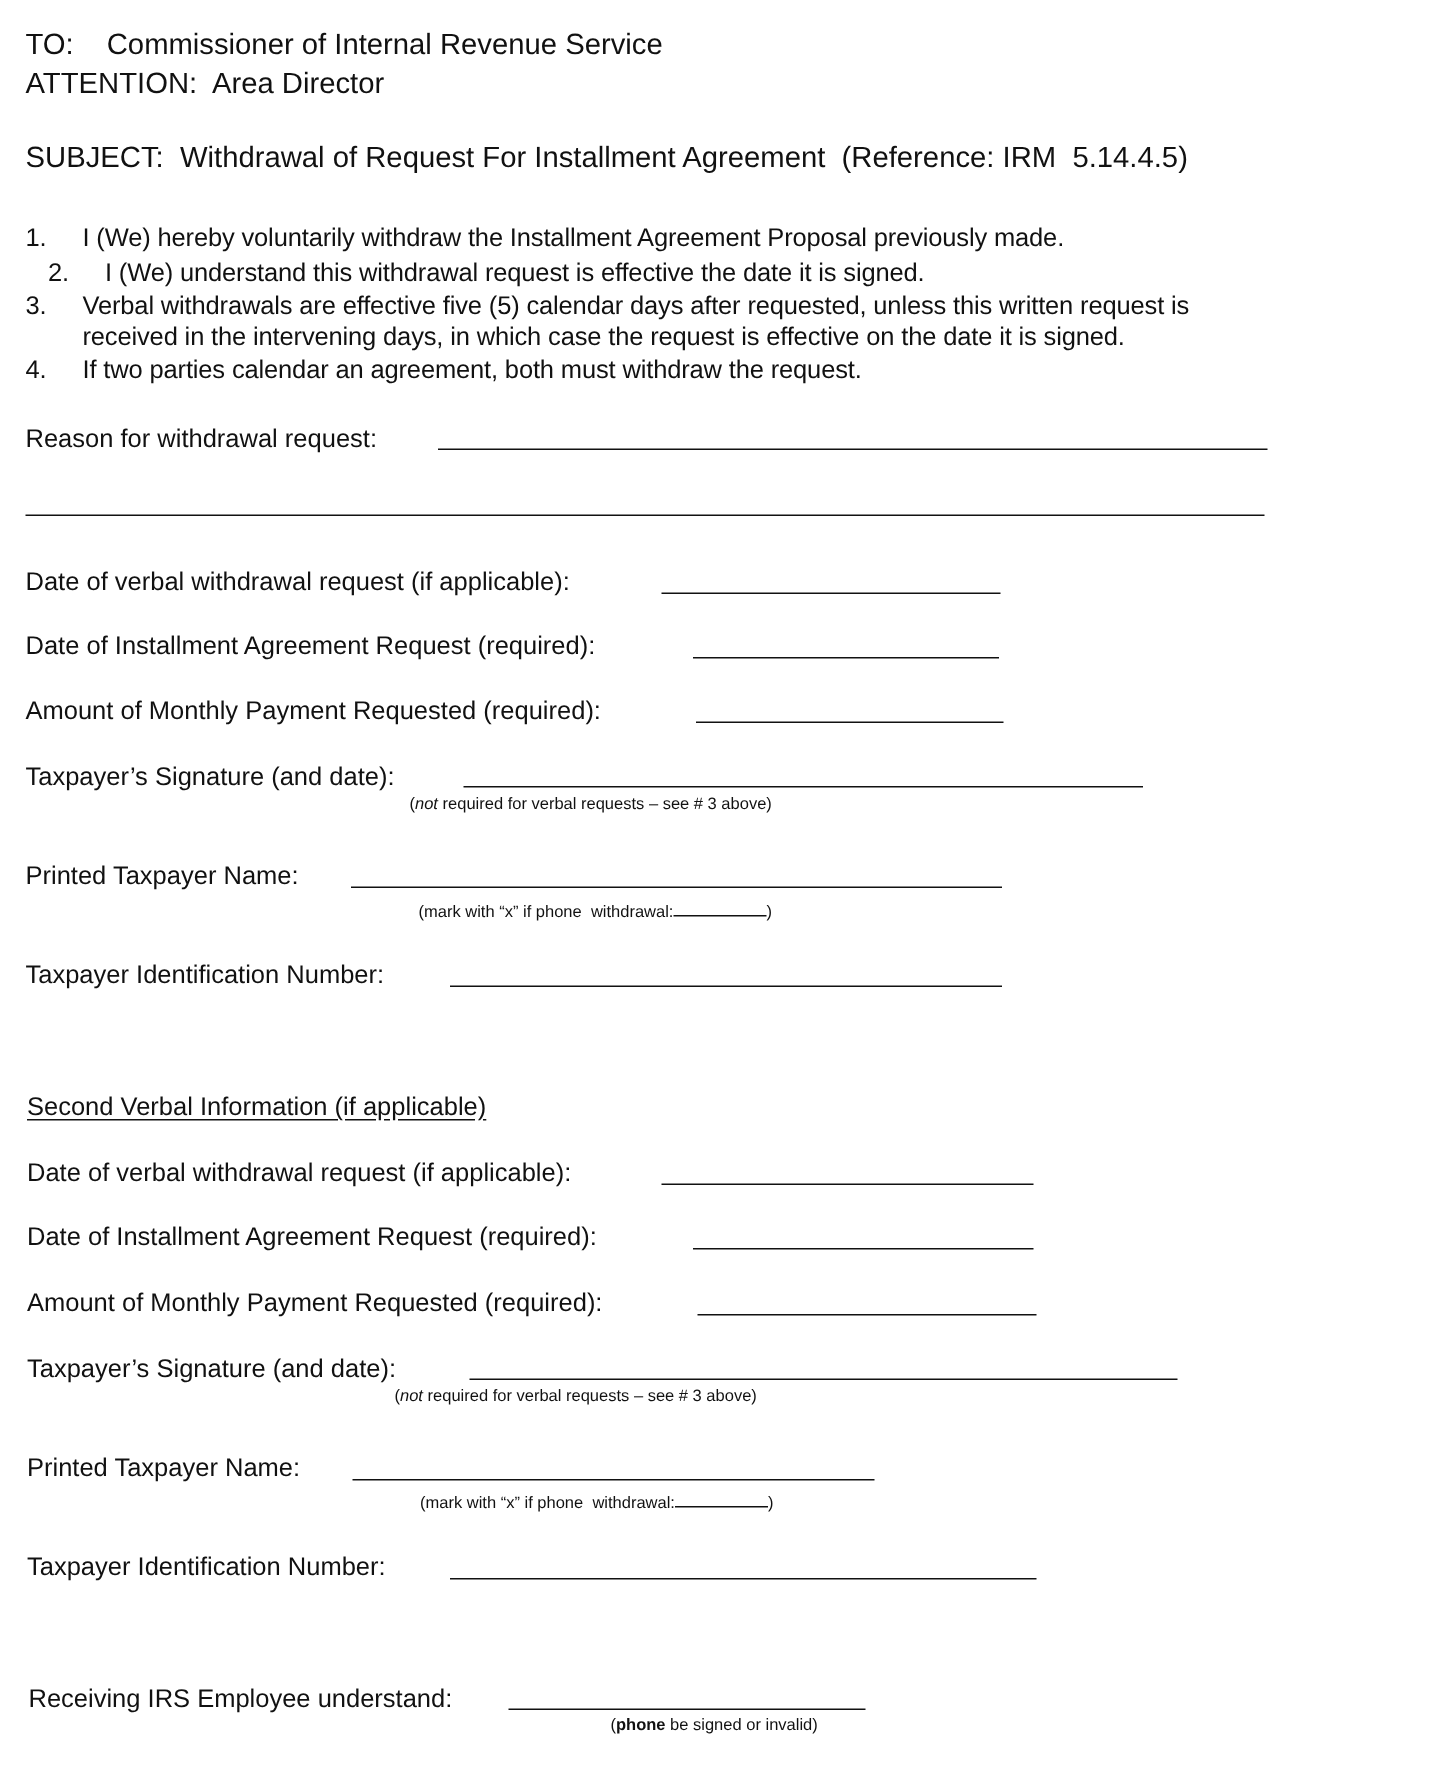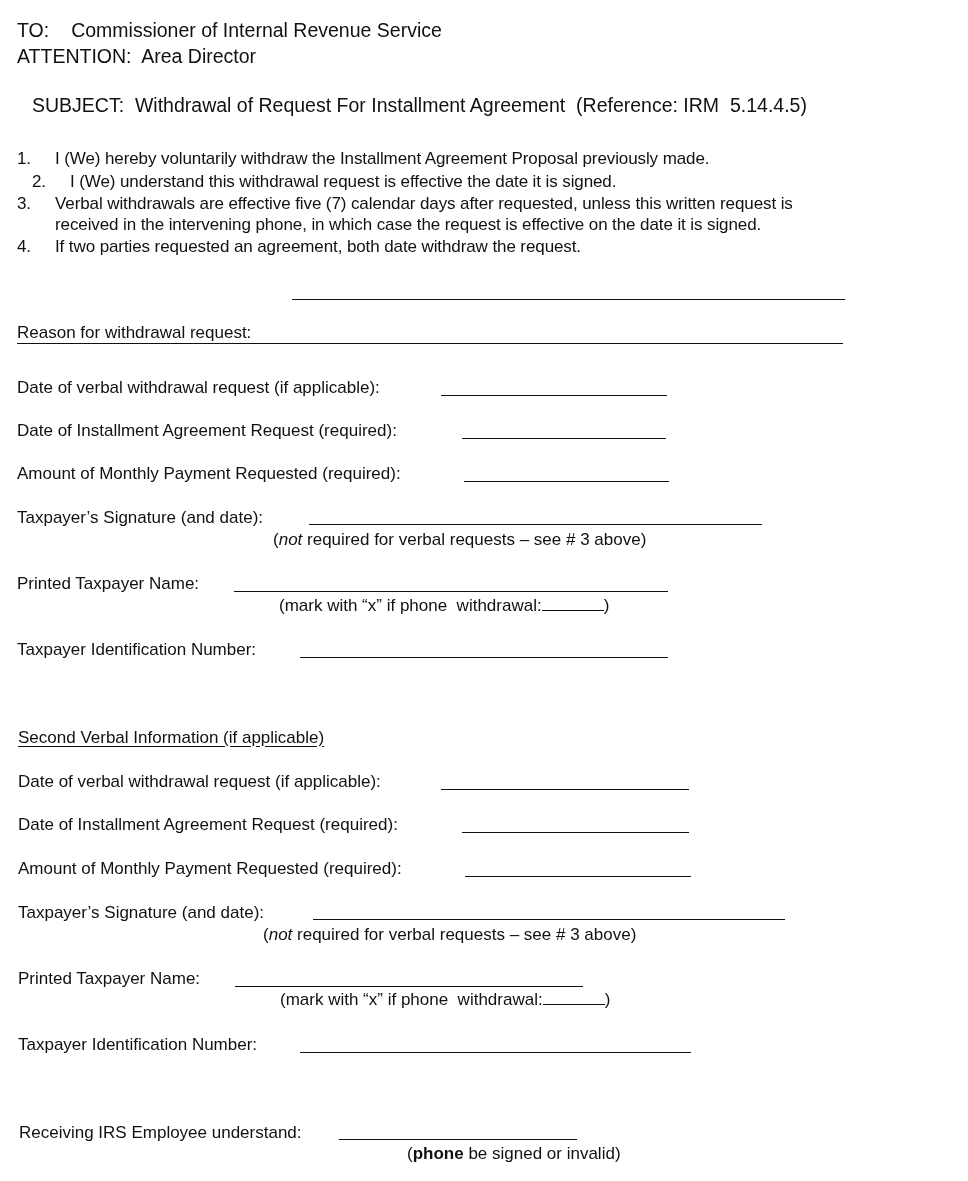--- a/index.html
+++ b/index.html
@@ -3,47 +3,47 @@
 <meta charset="utf-8">
 <style>
   html, body { margin:0; padding:0; background:#ffffff; }
   body { width:968px; height:1181px; position:relative; overflow:hidden;
          font-family:"Liberation Sans", sans-serif; color:#111; }
   .abs { position:absolute; white-space:nowrap; }
   .hdr { font-size:19.5px; }
   .b { font-weight:normal; }
   .item { font-size:17px; letter-spacing:-0.1px; }
   .lbl { font-size:17px; }
-  .note { font-size:17px; }
+  .note { font-size:11px; }
   .line { position:absolute; height:0; border-bottom:1.6px solid #111; }
   .u { text-decoration:underline; text-underline-offset:3px; }
   .fld { display:block; }
 </style>
 </head>
 <body>
 
 <div class="abs hdr" style="left:17px; top:19px;">
   <span class="b">TO:</span><span style="display:inline-block;width:22px"></span><span>Commissioner of Internal Revenue Service</span>
 </div>
 <div class="abs hdr" style="left:17px; top:45px;text-align:right;">
   <span class="b">ATTENTION</span><span>:</span>&nbsp; <span>Area Director</span>
 </div>
-<div class="abs hdr" style="left:32px; top:94px;">
+<div class="abs hdr" style="left:17px; top:94px;">
   <span class="b">SUBJECT:</span>&nbsp; <span style="white-space:pre">Withdrawal of Request For Installment Agreement  (Reference: IRM  5.14.4.5)</span>
 </div>
 
 <div>
   <div class="abs item" style="left:17px; top:149px;"><span style="display:inline-block;width:38px">1.</span><span>I (We) hereby voluntarily withdraw the Installment Agreement Proposal previously made.</span></div>
   <div class="abs item" style="left:17px; top:172px;margin-left:15px;"><span style="display:inline-block;width:38px">2.</span><span>I (We) understand this withdrawal request is effective the date it is signed.</span></div>
-  <div class="abs item" style="left:17px; top:194px;"><span style="display:inline-block;width:38px">3.</span><span>Verbal withdrawals are effective five (7) calendar days after requested, unless this written request is</span></div>
-  <div class="abs item" style="left:55px; top:215px;">received in the intervening phone, in which case the request is effective on the date it is signed.</div>
-  <div class="abs item" style="left:17px; top:237px;"><span style="display:inline-block;width:38px">4.</span><span>If two parties requested an agreement, both date withdraw the request.</span></div>
+  <div class="abs item" style="left:17px; top:194px;"><span style="display:inline-block;width:38px">3.</span><span>Verbal withdrawals are effective five (5) calendar days after requested, unless this written request is</span></div>
+  <div class="abs item" style="left:55px; top:215px;">received in the intervening days, in which case the request is effective on the date it is signed.</div>
+  <div class="abs item" style="left:17px; top:237px;"><span style="display:inline-block;width:38px">4.</span><span>If two parties calendar an agreement, both must withdraw the request.</span></div>
 </div>
 
-<div class="abs lbl" style="left:17px; top:283px;margin-top:40px;">Reason for withdrawal request:</div>
+<div class="abs lbl" style="left:17px; top:283px;">Reason for withdrawal request:</div>
 <div class="line" style="left:292px; top:299px; width:553px;">
     <span class="fld"></span>
   </div>
 <div class="line" style="left:17px; top:343px; width:826px;">
     <span class="fld"></span>
   </div>
 
 <div class="abs lbl" style="left:17px; top:378px;">Date of verbal withdrawal request (if applicable):</div>
 <div class="line" style="left:441px; top:395px; width:226px;">
     <span class="fld"></span>

